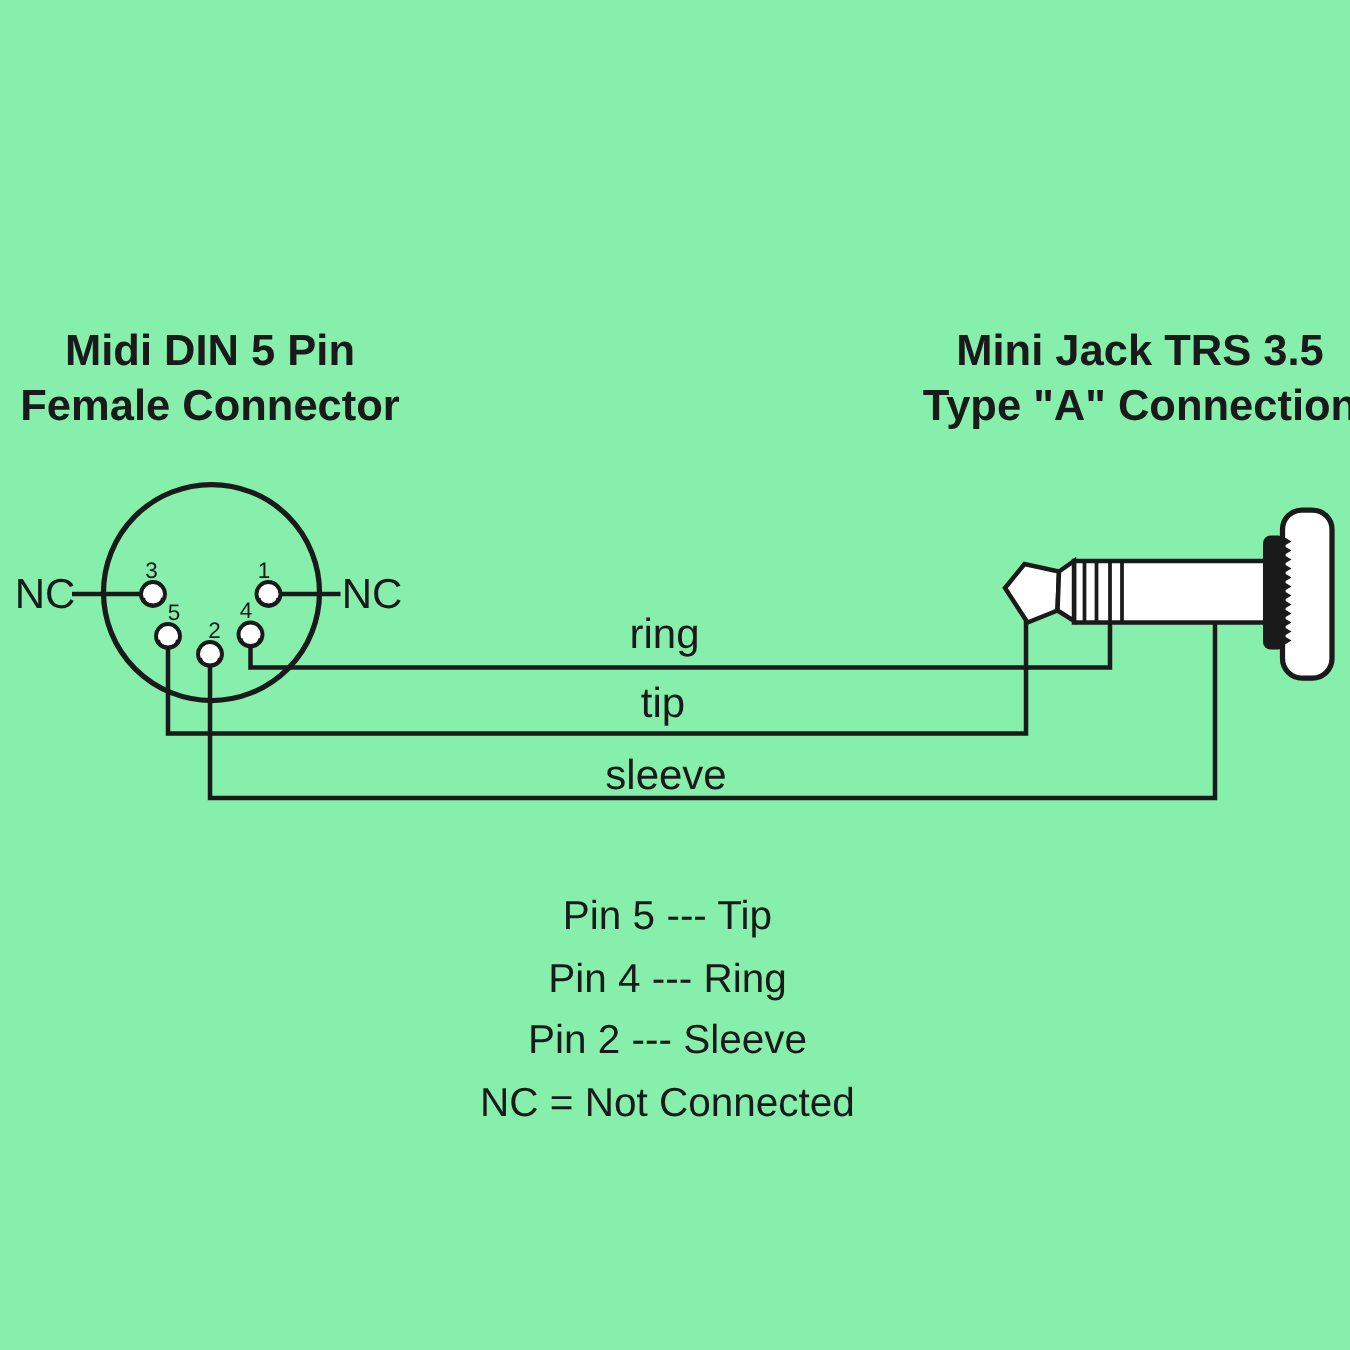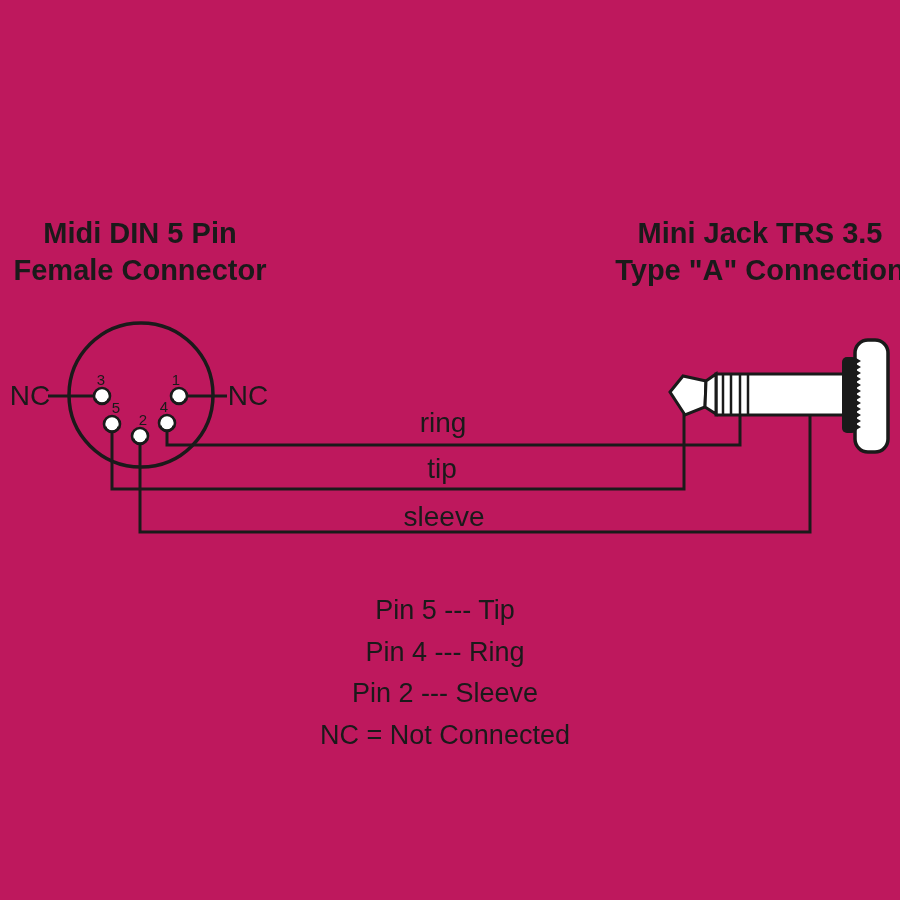--- a/index.html
+++ b/index.html
@@ -5,21 +5,21 @@
   html, body {
     margin: 0;
     padding: 0;
     background: #ffffff;
     font-family: "Liberation Sans", sans-serif;
   }
   .stage {
     position: relative;
     width: 900px;
     height: 900px;
-    background: #be185d;
+    background: #86efac;
     overflow: hidden;
   }
   svg { display: block; }
   .ink-stroke { stroke: #1a1a1a; fill: none; }
   .ink-fill { fill: #1a1a1a; }
   .white-fill { fill: #ffffff; }
   text { fill: #1a1a1a; }
   .title-text { font-size: 29px; font-weight: bold; }
   .nc-text { font-size: 28px; font-weight: normal; }
   .wire-text { font-size: 28px; font-weight: normal; }

